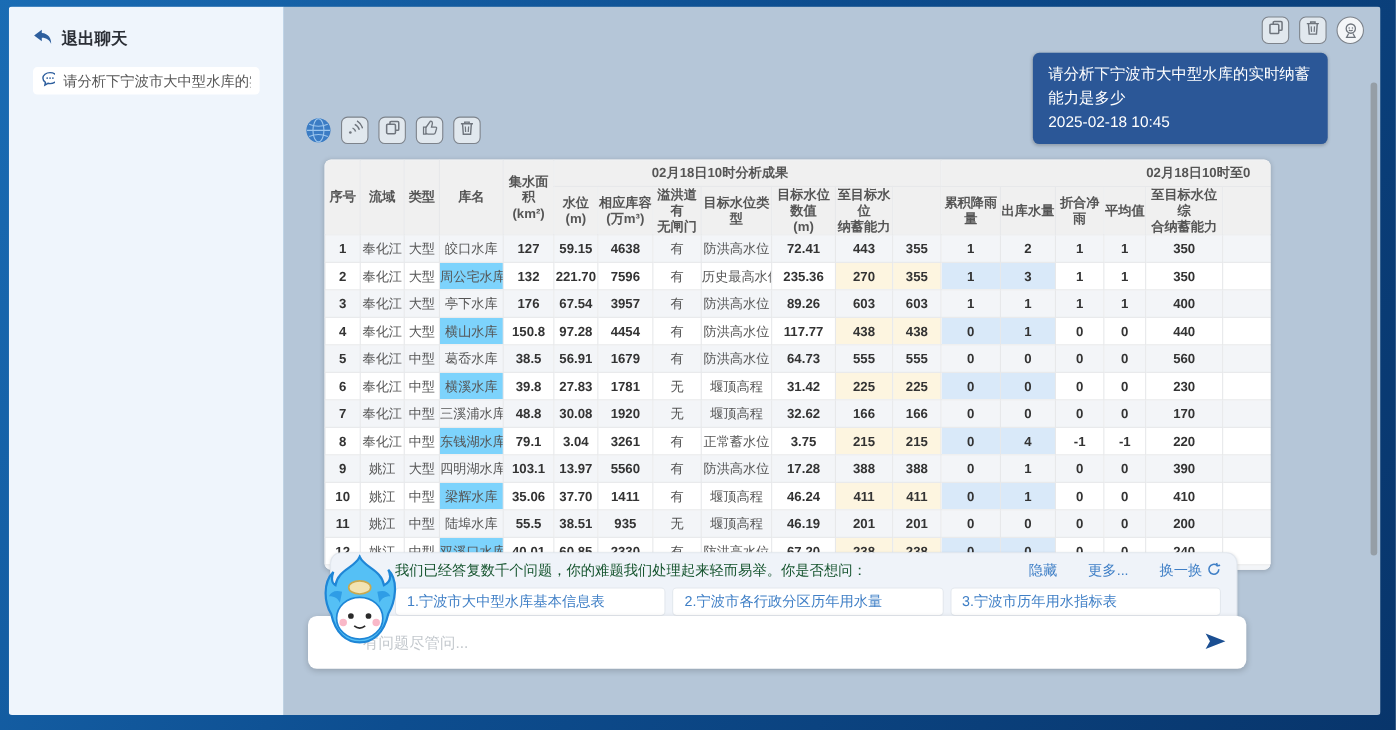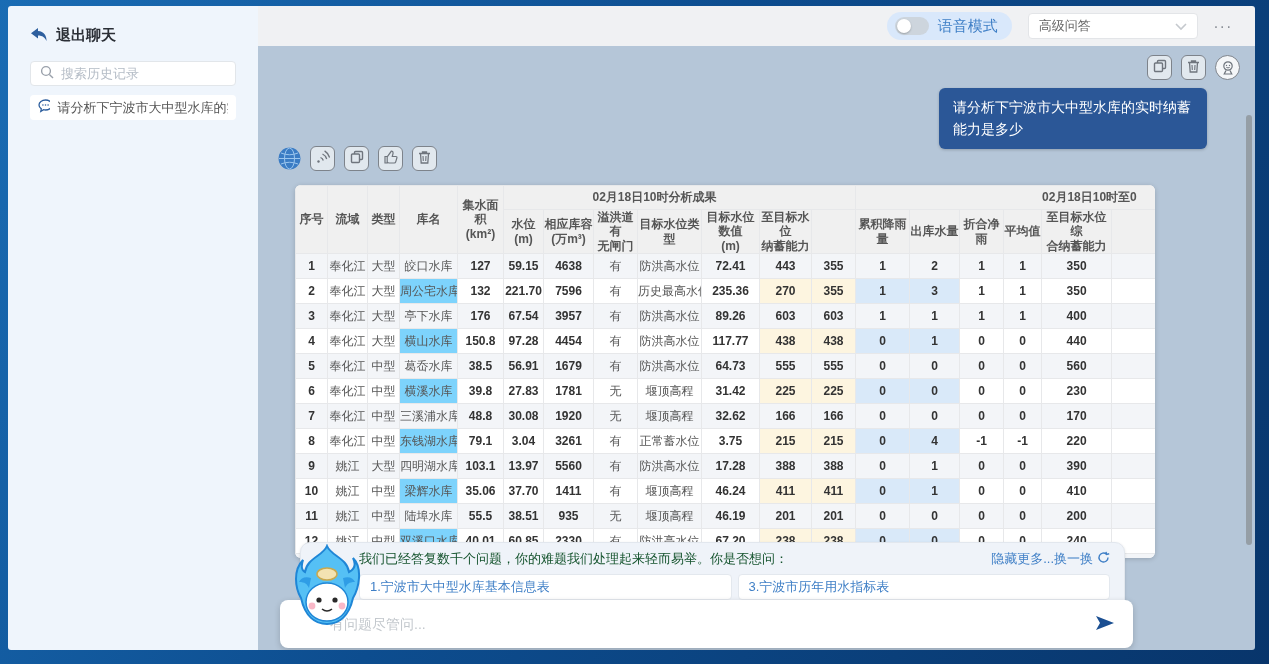--- a/index.html
+++ b/index.html
@@ -54,21 +54,21 @@
   td.num { font-weight:bold; color:#333; }
   td.c-name { background:#7dd3fc; cursor:pointer; }
   td.c-yellow { background:#fdf5e0; }
   td.c-blue { background:#d9e9f9; }
   td.c-ph { background:#fff; }
   tr.odd td.c-ph { background:#f3f5f8; }
 
   .suggest-panel { position:absolute; top:496px; left:42px; width:825px; background:#eff3f9; border:1px solid #e2e7ee; border-radius:10px; padding:7px 14px 9px 58px; box-shadow:0 1px 3px rgba(0,0,0,.12); }
   .suggest-head { display:flex; align-items:center; margin-bottom:6px; }
   .suggest-head .intro { font-size:13px; color:#14532d; flex:1; }
-  .suggest-link { font-size:13px; color:#3f7fc6; cursor:pointer; margin-left:0; display:flex; align-items:center; gap:4px; }
+  .suggest-link { font-size:13px; color:#3f7fc6; cursor:pointer; margin-left:28px; display:flex; align-items:center; gap:4px; }
   .suggest-btns { display:flex; gap:6px; }
   .suggest-btn { flex:1; height:26px; background:#fff; border:1px solid #e3e8ee; border-radius:4px; font-size:13px; color:#3f7fc6; display:flex; align-items:center; padding:0 10px; cursor:pointer; white-space:nowrap; overflow:hidden; }
   .mascot { position:absolute; top:498px; left:33px; width:72px; height:86px; z-index:5; pointer-events:none; }
 
   .input-bar { position:absolute; left:22px; top:554px; width:853px; height:48px; background:#fff; border-radius:8px; box-shadow:0 2px 6px rgba(0,0,0,.18); display:flex; align-items:center; padding:0 18px 0 50px; z-index:4; }
   .input-bar input { flex:1; border:none; outline:none; font-size:14px; color:#444; font-family:inherit; background:transparent; }
   .input-bar input::placeholder { color:#c3c8cd; }
   .send-btn { background:none; border:none; cursor:pointer; display:flex; align-items:center; }
 
   .scroll-thumb { position:absolute; right:3px; top:69px; width:6px; height:430px; background:#8f969e; border-radius:3px; opacity:.85; cursor:pointer; }
@@ -80,61 +80,35 @@
   <div class="app">
 
     <aside class="sidebar">
       <div class="exit-row">
         <span>
           <svg width="18" height="15" viewBox="0 0 18 15">
               <path d="M8 1 L1 6.2 L8 11.4 L8 8.4 C12.5 8.4 15 10.5 16.5 14 C16.8 9 14 4.4 8 4 Z" fill="#2e5f9e"></path>
             </svg>
         </span>
         <span>退出聊天</span>
-      </div>
-      <div class="search-box">
-        <span>
-          <svg width="14" height="14" viewBox="0 0 14 14">
-              <circle cx="6" cy="6" r="4.4" fill="none" stroke="#9aa1ab" stroke-width="1.4"></circle>
-              <line x1="9.4" y1="9.4" x2="13" y2="13" stroke="#9aa1ab" stroke-width="1.4"></line>
-            </svg>
-        </span>
-        <input placeholder="搜索历史记录" style="">
       </div>
       <div class="history-item">
         <span>
           <svg width="15" height="14" viewBox="0 0 15 14">
               <path d="M7.5 1 C3.9 1 1 3.2 1 6 C1 7.6 1.9 9 3.3 9.9 L2.8 12.4 L5.6 10.7 C6.2 10.9 6.8 11 7.5 11 C11.1 11 14 8.8 14 6 C14 3.2 11.1 1 7.5 1 Z" fill="none" stroke="#2e5f9e" stroke-width="1.3"></path>
               <circle cx="4.9" cy="6" r=".8" fill="#2e5f9e"></circle>
               <circle cx="7.5" cy="6" r=".8" fill="#2e5f9e"></circle>
               <circle cx="10.1" cy="6" r=".8" fill="#2e5f9e"></circle>
             </svg>
         </span>
         <span>请分析下宁波市大中型水库的实时...</span>
       </div>
     </aside>
 
     <div class="main">
-      <div class="toolbar">
-        <div class="voice-pill">
-          <div class="toggle-track">
-              <div class="toggle-knob"></div>
-            </div>
-          <span>语音模式</span>
-        </div>
-        <div class="mode-select">
-          <span>高级问答</span>
-          <span>
-            <svg width="12" height="8" viewBox="0 0 12 8">
-                <path d="M1 1 L6 6 L11 1" fill="none" stroke="#c5c9ce" stroke-width="1.6"></path>
-              </svg>
-          </span>
-        </div>
-        <div class="more-dots">...</div>
-      </div>
 
       <div class="chat">
 
         <div class="msg-actions">
           <div class="sq-btn">
             <span><svg width="14" height="14" viewBox="0 0 14 14">
                   <rect x="1.5" y="4" width="8" height="8.5" rx="1" fill="none" stroke="#6f757d" stroke-width="1.4"></rect>
                   <path d="M4.5 4 V2.5 a1 1 0 0 1 1 -1 h6 a1 1 0 0 1 1 1 v6 a1 1 0 0 1 -1 1 h-2" fill="none" stroke="#6f757d" stroke-width="1.4"></path>
                 </svg></span>
           </div>
@@ -151,20 +125,21 @@
                 <circle cx="6.5" cy="5.4" r=".7" fill="#6f757d"></circle>
                 <circle cx="9.5" cy="5.4" r=".7" fill="#6f757d"></circle>
                 <path d="M6.3 7.3 q1.7 1.3 3.4 0" fill="none" stroke="#6f757d" stroke-width="1"></path>
                 <path d="M6 10.5 q-1 2 -1.8 3.5 h7.6 q-.8 -1.5 -1.8 -3.5" fill="none" stroke="#6f757d" stroke-width="1.2"></path>
               </svg>
           </div>
         </div>
 
         <div class="user-bubble">
           <div>请分析下宁波市大中型水库的实时纳蓄能力是多少</div>
+          <div>2025-02-18 10:45</div>
         </div>
 
         <div class="bot-row">
           <div class="avatar-globe">
             <svg width="23" height="23" viewBox="0 0 23 23">
                 <circle cx="11.5" cy="11.5" r="11" fill="#3b7cc4"></circle>
                 <ellipse cx="11.5" cy="11.5" rx="5" ry="10.5" fill="none" stroke="#9cc6ee" stroke-width="1"></ellipse>
                 <line x1="1" y1="11.5" x2="22" y2="11.5" stroke="#9cc6ee" stroke-width="1"></line>
                 <path d="M3 6 q8.5 3.5 17 0 M3 17 q8.5 -3.5 17 0" fill="none" stroke="#9cc6ee" stroke-width="1"></path>
               </svg>
@@ -526,20 +501,21 @@
             <span class="suggest-link">
               <span>换一换</span>
               <span><svg width="13" height="13" viewBox="0 0 13 13">
                     <path d="M11 6.5 a4.5 4.5 0 1 1 -1.6 -3.4" fill="none" stroke="#3f7fc6" stroke-width="1.4"></path>
                     <path d="M9 .8 l.6 2.6 l2.6 -.6" fill="none" stroke="#3f7fc6" stroke-width="1.4"></path>
                   </svg></span>
             </span>
           </div>
           <div class="suggest-btns">
               <div class="suggest-btn">1.宁波市大中型水库基本信息表</div>
+              <div class="suggest-btn">2.宁波市各行政分区历年用水量</div>
               <div class="suggest-btn">3.宁波市历年用水指标表</div>
             </div>
         </div>
 
         <div class="mascot">
           <svg width="72" height="86" viewBox="0 0 72 86">
             <path d="M36 2 C40 12 56 14 58 28 C66 24 64 18 62 14 C72 24 68 44 62 54 C58 72 48 80 36 80 C24 80 14 72 10 54 C4 44 2 26 12 16 C10 22 10 26 14 28 C16 14 32 12 36 2 Z" fill="#55c0f5" stroke="#1f86d6" stroke-width="2"></path>
             <path d="M20 34 C14 32 10 34 8 38 C14 38 16 40 18 44 Z" fill="#2f9de6"></path>
             <path d="M52 34 C58 32 62 34 64 38 C58 38 56 40 54 44 Z" fill="#2f9de6"></path>
             <ellipse cx="36" cy="58" rx="21" ry="19" fill="#ffffff" stroke="#1f86d6" stroke-width="1.5"></ellipse>

